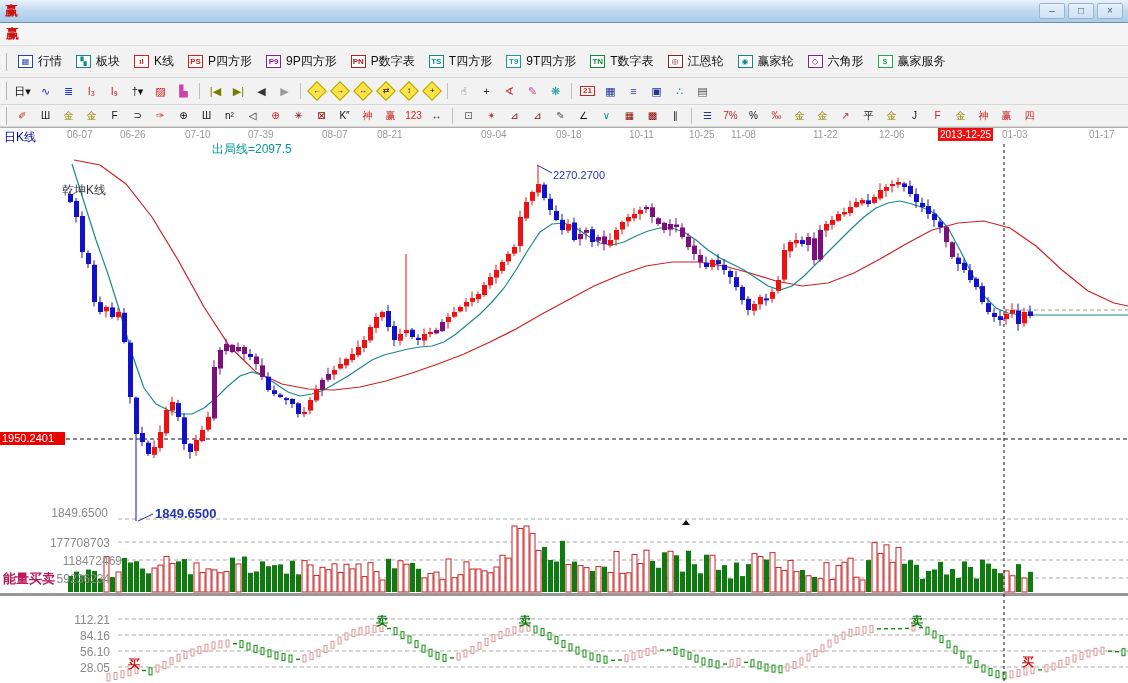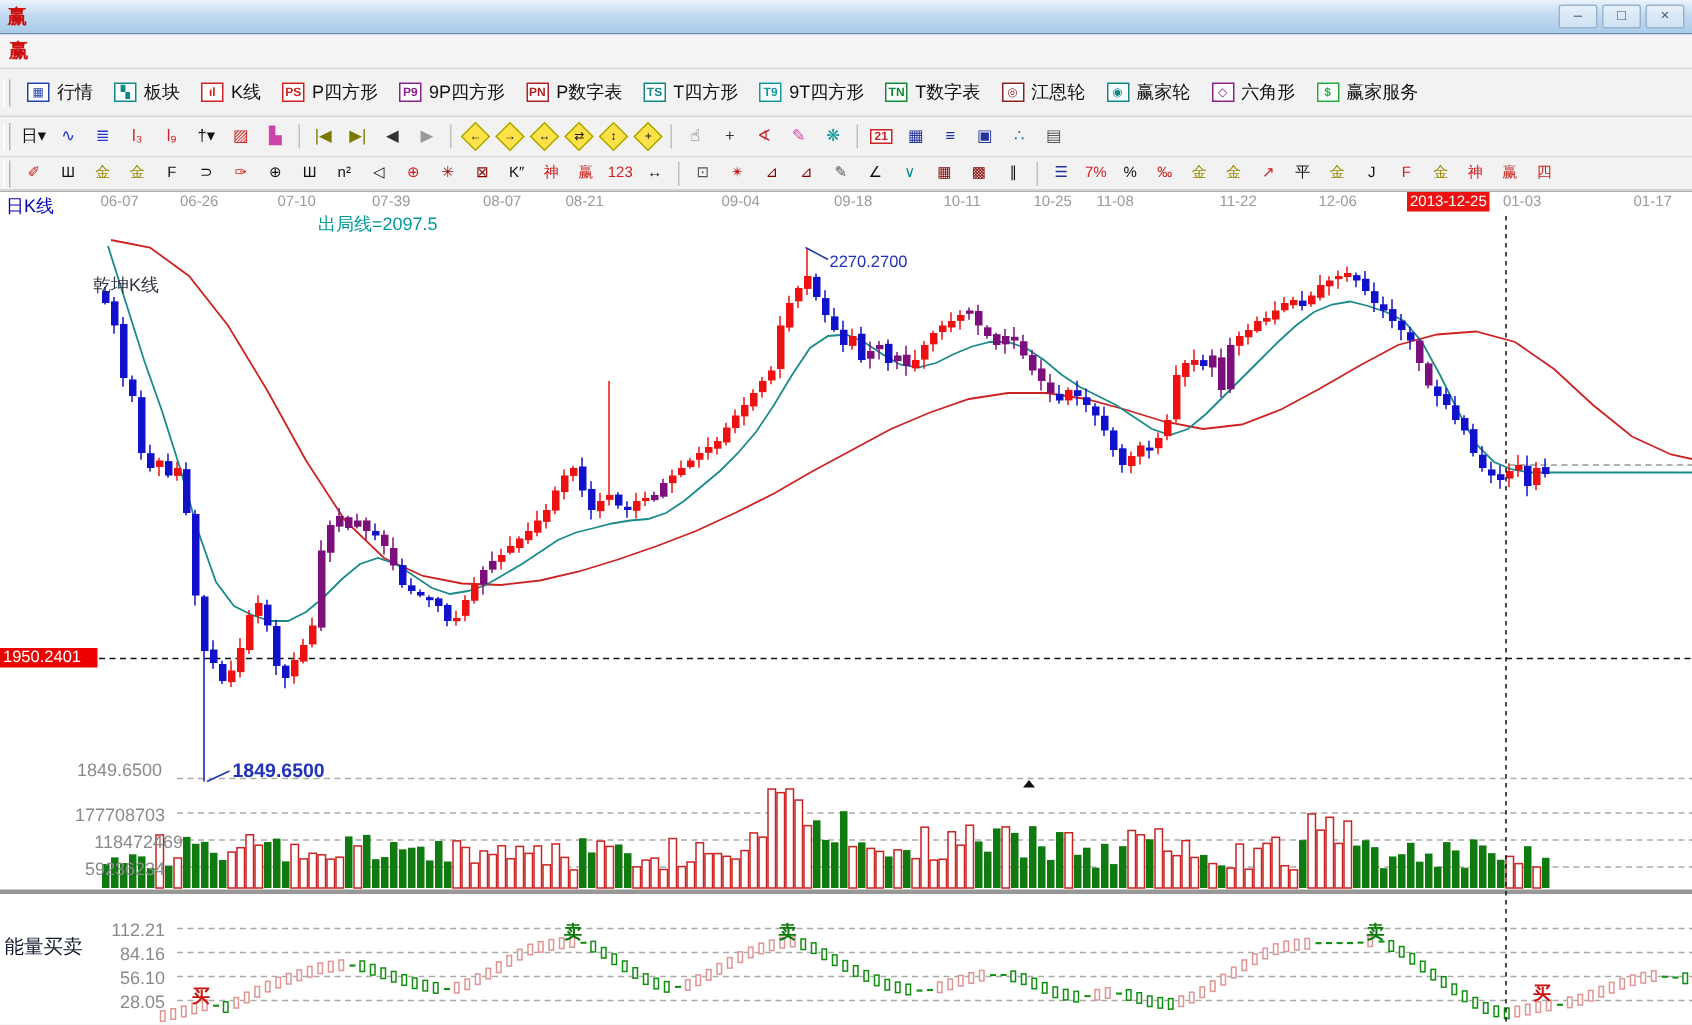--- a/index.html
+++ b/index.html
@@ -915,21 +915,21 @@
     <div class="ov" style="left:553px;top:41px;color:#2233bb;font-size:11px;">2270.2700</div>
     <div class="ov" style="left:155px;top:378px;color:#2233bb;font-size:13px;font-weight:bold;">1849.6500</div>
     <div class="ov axis-num" style="top:378px;width:108px;">1849.6500</div>
     <div class="ov" style="left:0;top:304px;width:63px;height:13px;background:#ee0000;color:#fff;font-size:11px;line-height:13px;padding-left:2px;">1950.2401</div>
 
     <div id="vol-scale">
         <div class="ov axis-num" style="top: 408px;">177708703</div>
         <div class="ov axis-num" style="top: 426px; padding-left: 12px;">118472469</div>
         <div class="ov axis-num" style="top: 444px;">59236234</div>
       </div>
-    <div class="ov" style="left:3px;top:494px;color:#0f172a;font-size:13px;font-weight:normal;">能量买卖</div>
+    <div class="ov" style="left:3px;top:442px;color:#be185d;font-size:13px;font-weight:bold;">能量买卖</div>
     <div id="ind-scale">
         <div class="ov axis-num" style="top: 485px;">112.21</div>
         <div class="ov axis-num" style="top: 501px;">84.16</div>
         <div class="ov axis-num" style="top: 517px;">56.10</div>
         <div class="ov axis-num" style="top: 533px;">28.05</div>
       </div>
     <div id="signals">
         <div class="signal" style="left: 128px; top: 528px; color: rgb(204, 17, 17);">买</div>
         <div class="signal" style="left: 376px; top: 485px; color: rgb(11, 124, 11);">卖</div>
         <div class="signal" style="left: 519px; top: 485px; color: rgb(11, 124, 11);">卖</div>

